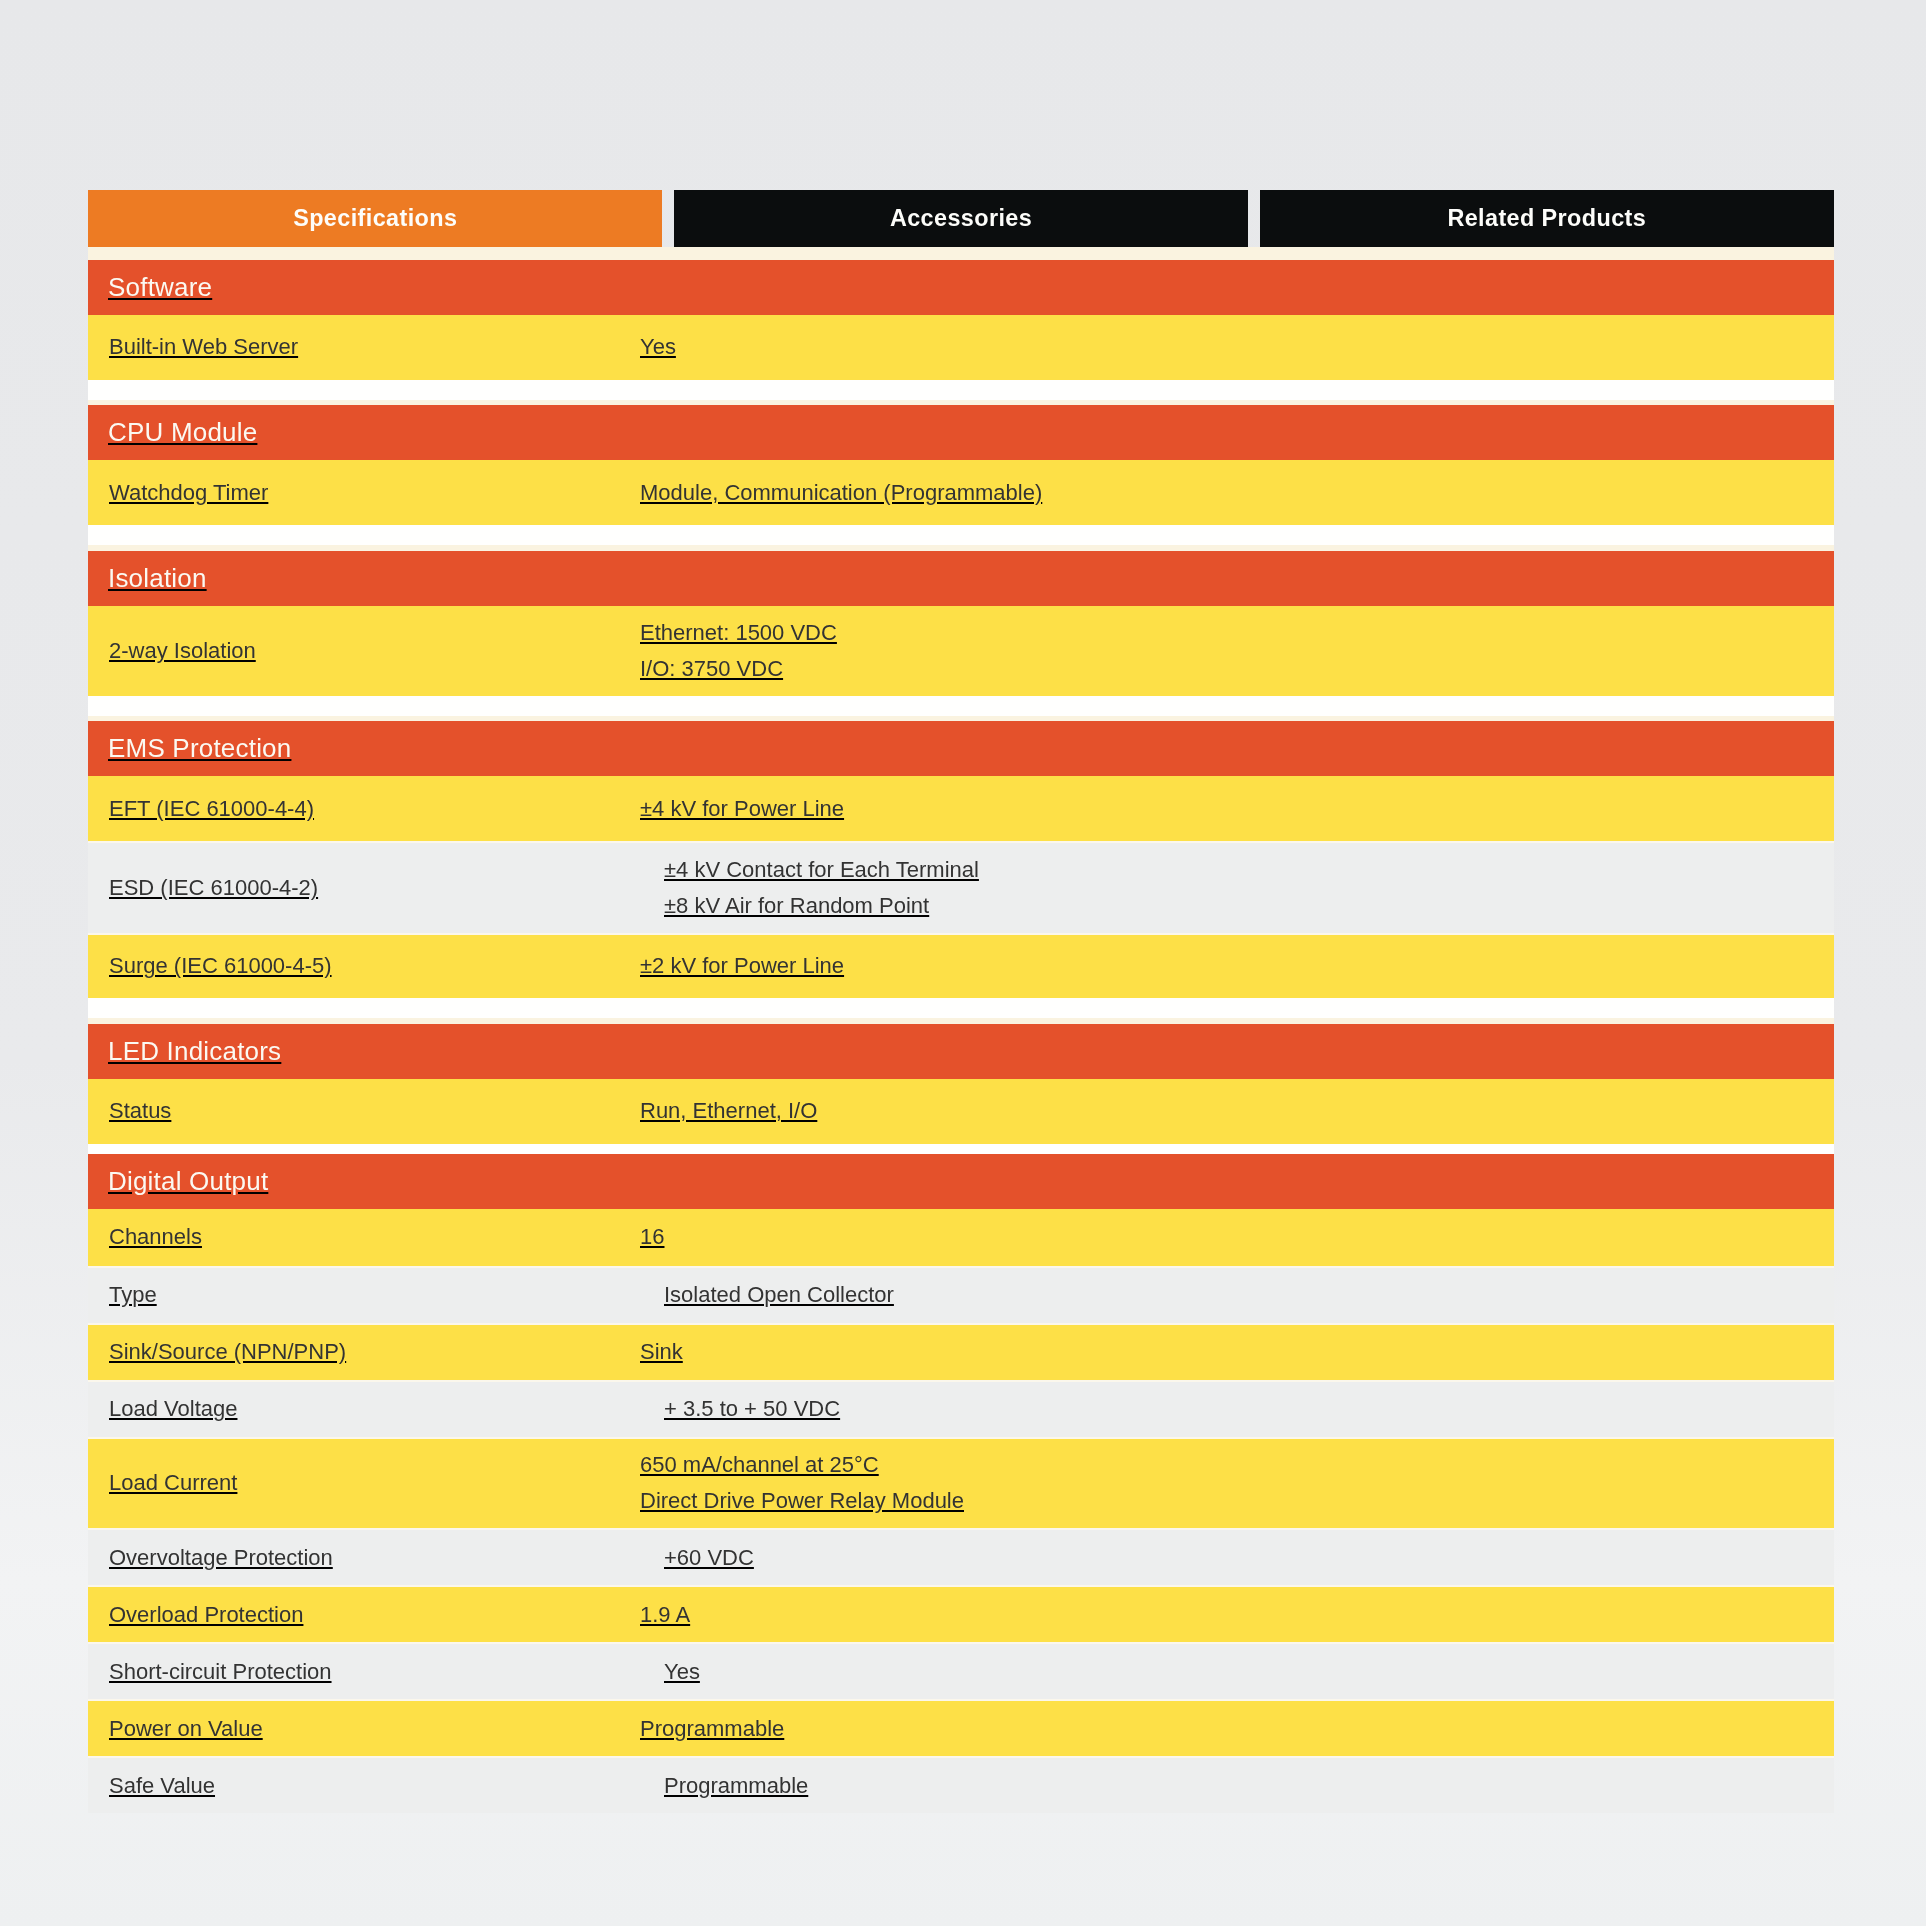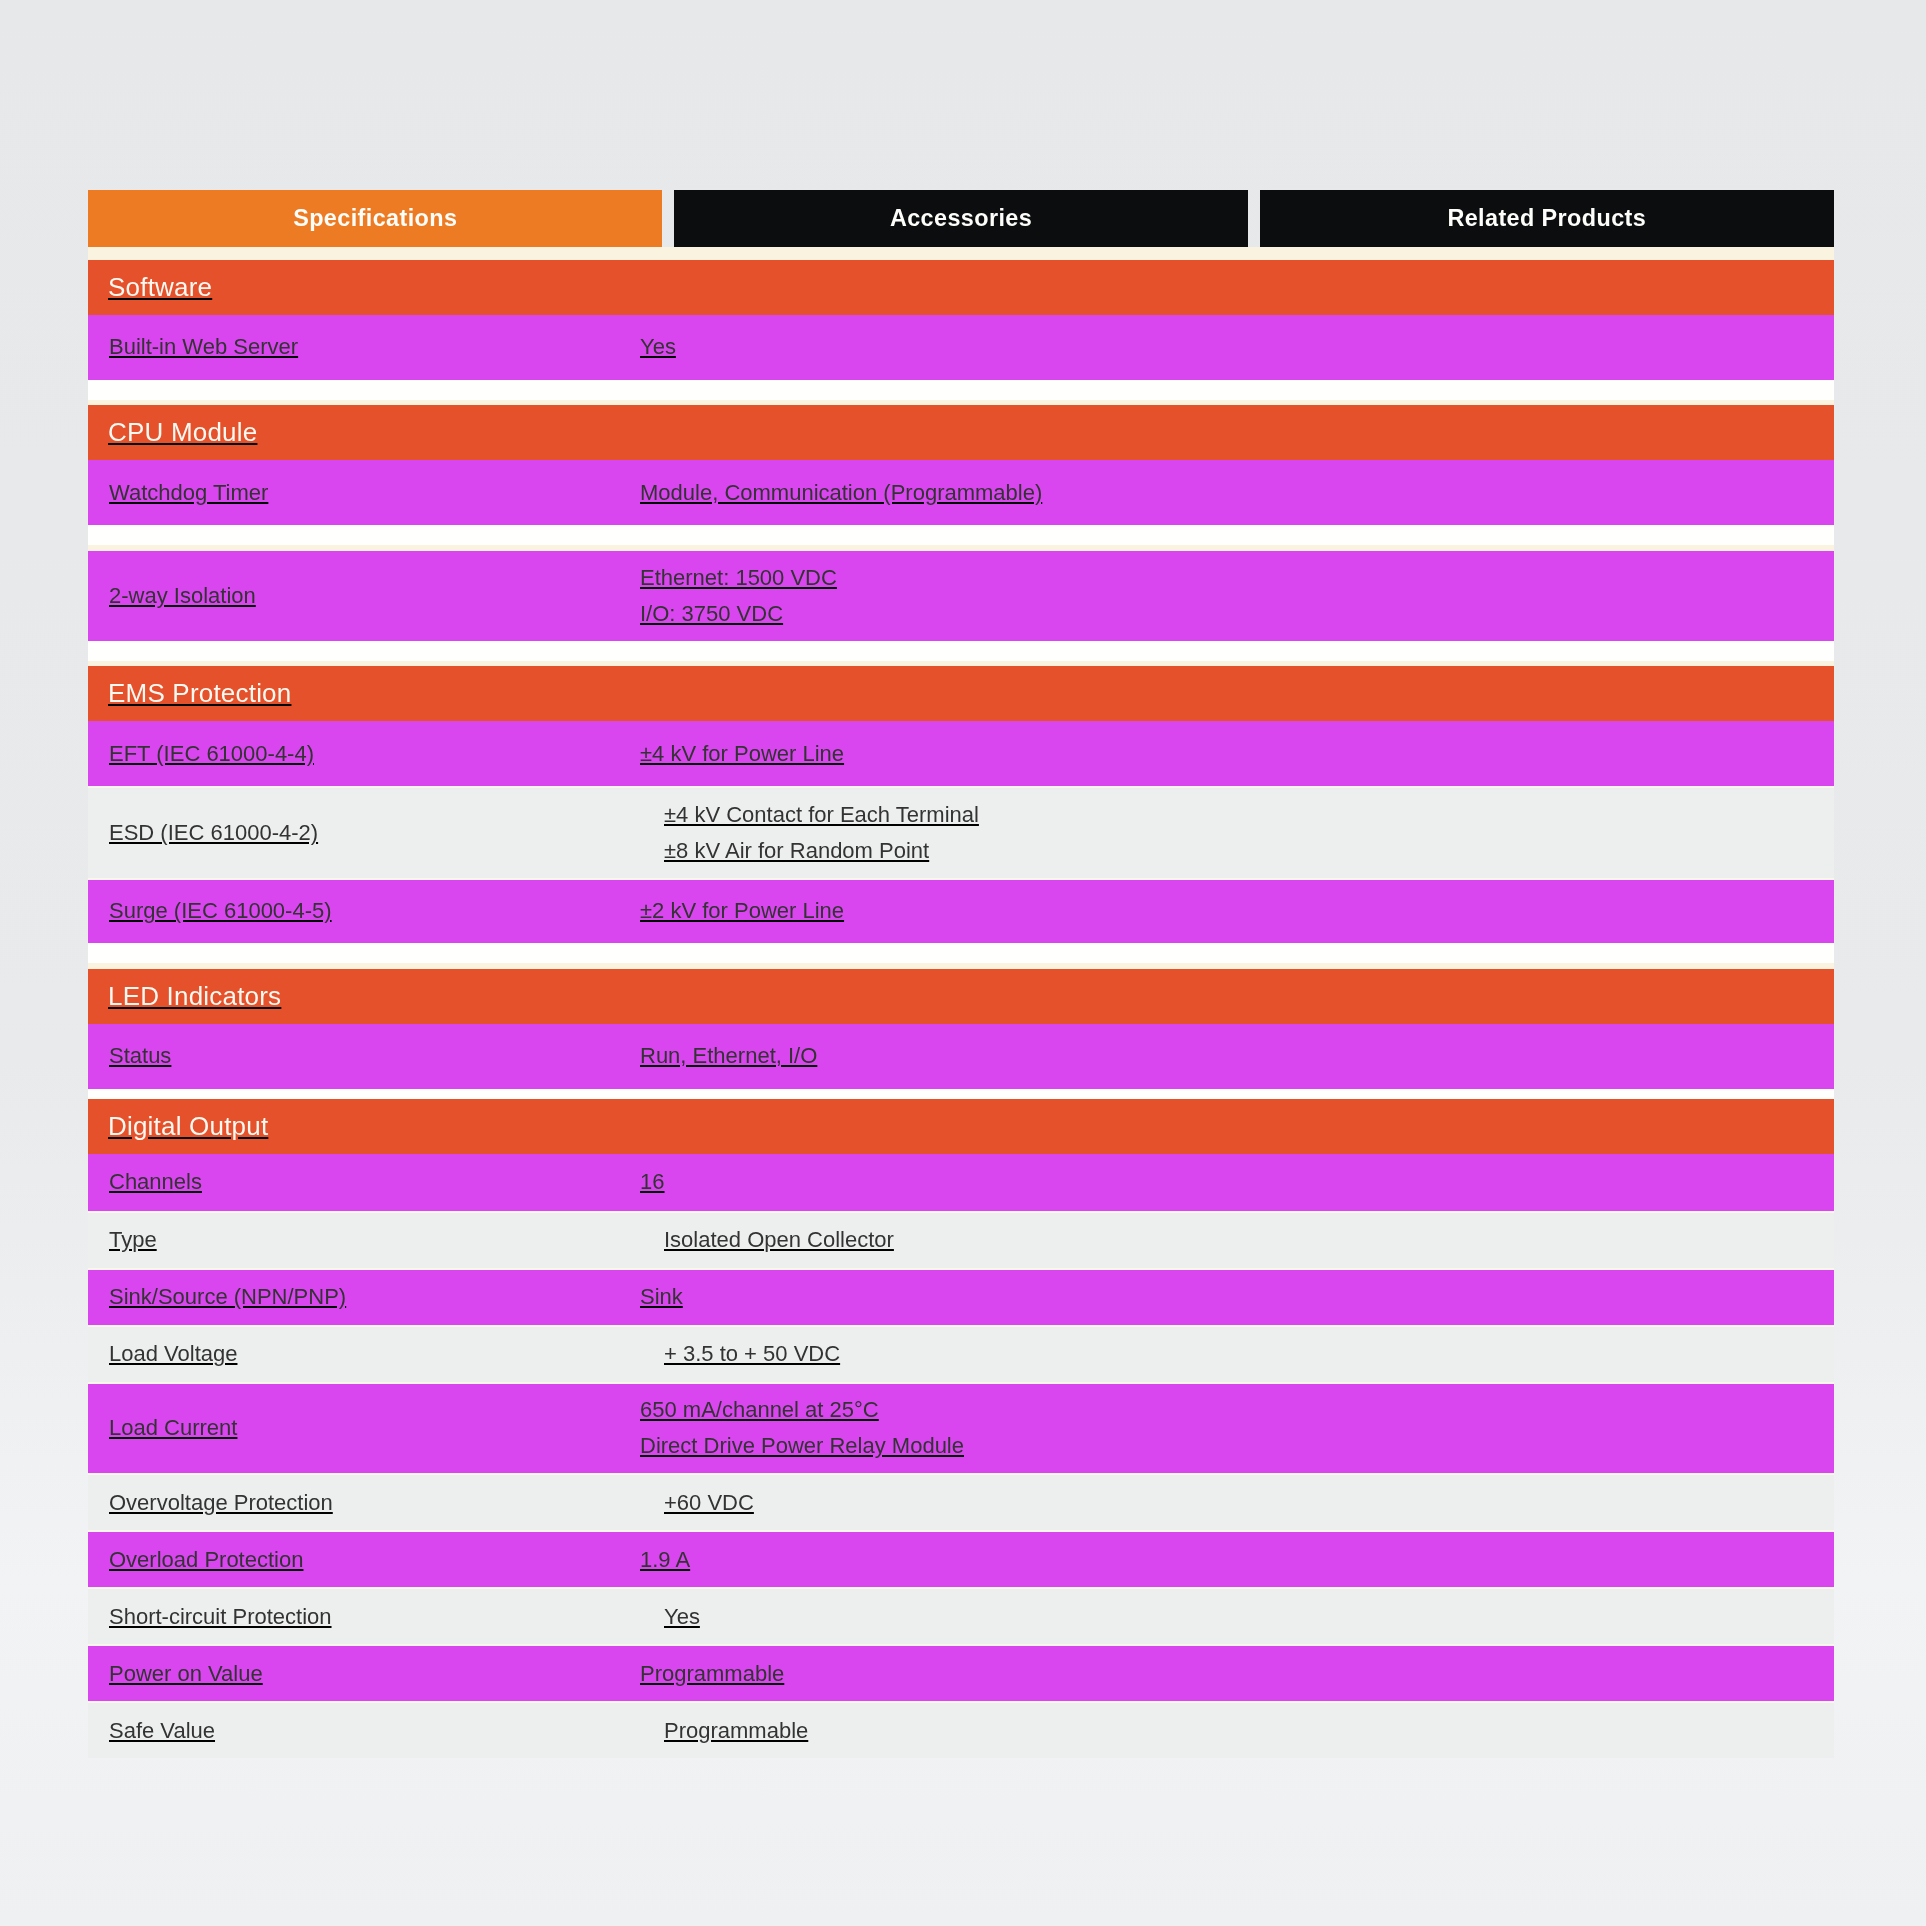--- a/index.html
+++ b/index.html
@@ -63,21 +63,21 @@
   }
   .section-rows { background: #fffffe; }
   .section       .section-rows { padding-bottom: 20px; }
   .section.pad-sm .section-rows { padding-bottom: 10px; }
   .section.pad-0  .section-rows { padding-bottom: 0; }
   .row {
     display: grid;
     grid-template-columns: 552px 1fr;
     align-items: center;
     min-height: 65px;
-    background: #d946ef;
+    background: #fde047;
     box-sizing: border-box;
     padding: 8.5px 0;
   }
   .row + .row { border-top: 2.8px solid #fbf7ec; }
   .row.alt { background: #edeeee; gap: 24px; }
   .dig .row { min-height: 57px; }
   .cell.label {
     padding-left: 21px;
     font-size: 22px;
     color: #333333;
@@ -121,20 +121,23 @@
         </div>
         <div class="section-rows">
           <div class="row">
             <div class="cell label">Watchdog Timer</div>
             <div class="cell value">Module, Communication (Programmable)</div>
           </div>
         </div>
       </section>
 
       <section class="section">
+        <div class="section-header">
+          <span>Isolation</span>
+        </div>
         <div class="section-rows">
           <div class="row">
             <div class="cell label">2-way Isolation</div>
             <div class="cell value">
               <div>Ethernet: 1500 VDC</div>
               <div>I/O: 3750 VDC</div>
             </div>
           </div>
         </div>
       </section>

